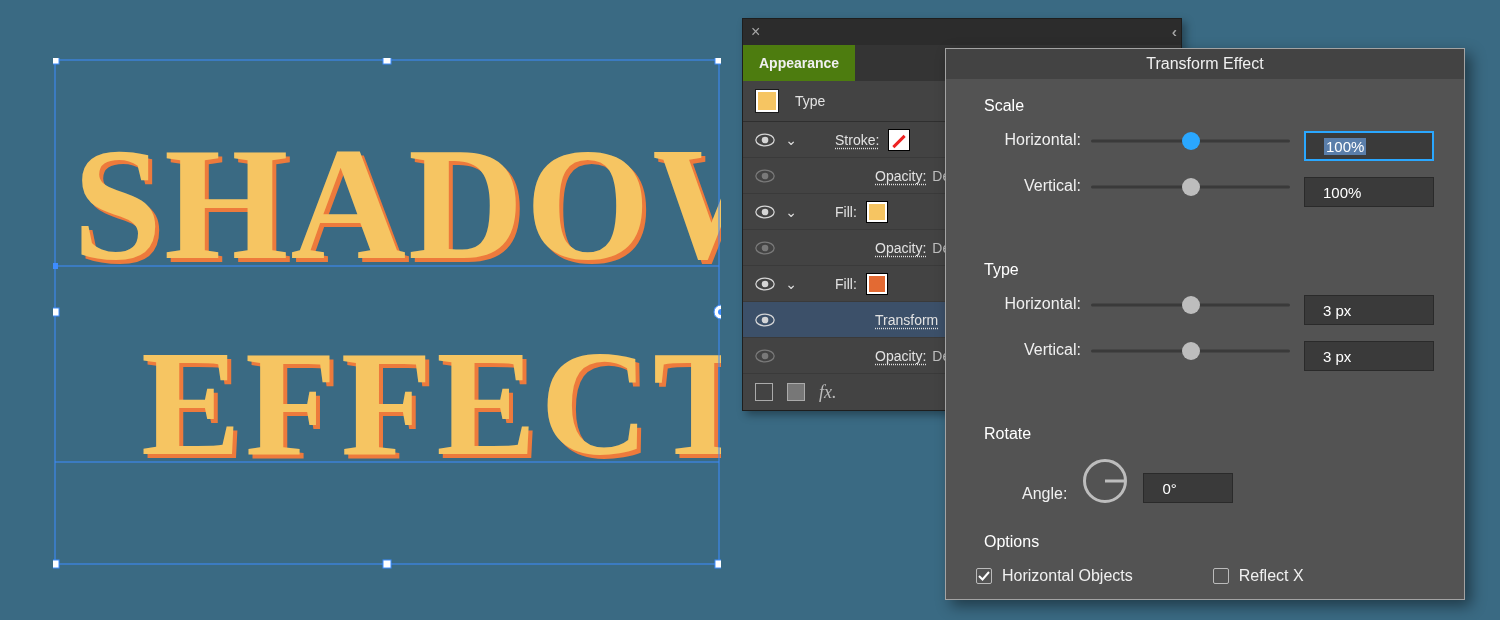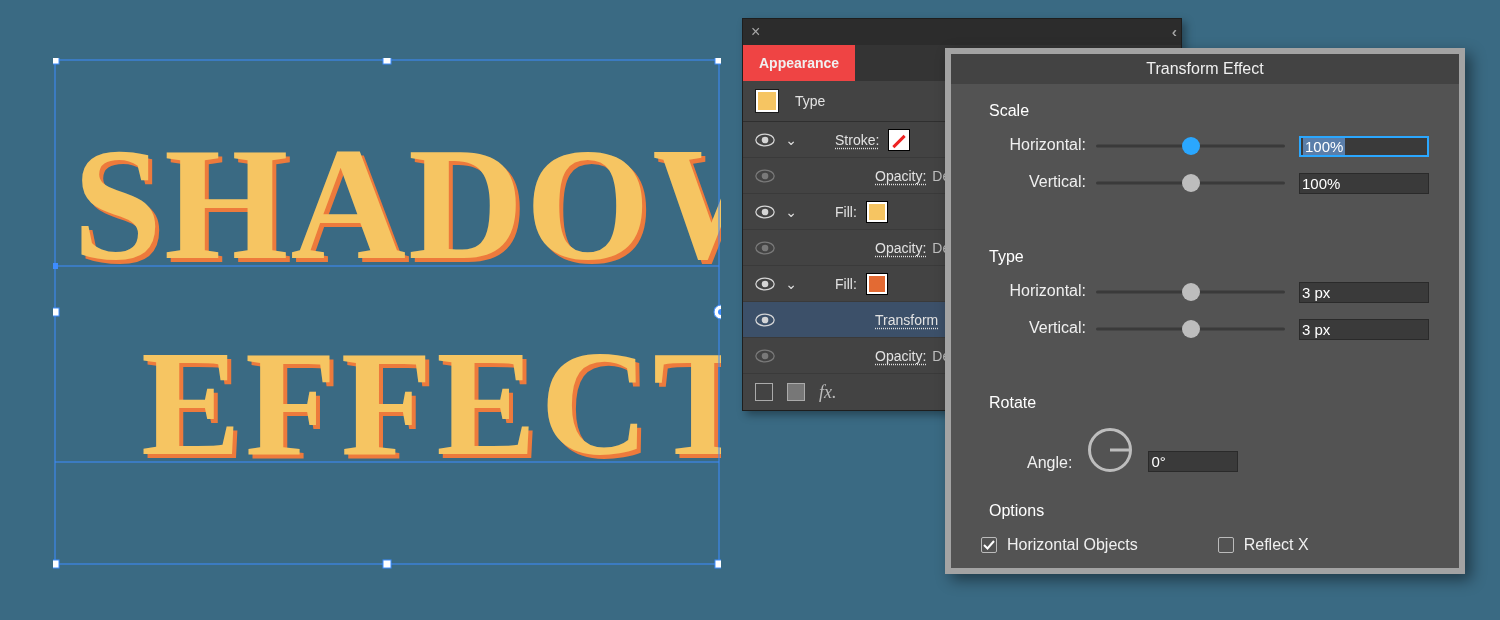--- a/index.html
+++ b/index.html
@@ -41,21 +41,21 @@
     padding: 0 8px;
   }
   .titlebar-a .x { color:#a8a8a8; font-size:16px; line-height:16px; }
   .titlebar-a .collapse { color:#a8a8a8; font-size:14px; letter-spacing:-4px; }
   .tabs {
     display:flex;
     background:#343434;
   }
   .tab {
     padding: 10px 16px;
-    background:#ef4444;
+    background:#4d7c0f;
     font-weight:600;
     color:#f0f0f0;
   }
   .type-row {
     display:flex; align-items:center; gap:16px;
     padding:8px 12px;
     border-bottom:1px solid #2f2f2f;
   }
   .swatch {
     width:24px; height:24px;
@@ -111,21 +111,21 @@
     width:18px;height:18px; border:1.5px solid #aaa;
   }
   .foot-fx{ color:#bbb; font-style:italic; font-family:Georgia,serif; font-size:18px; line-height:18px; }
 
   
   .dialog {
     position: absolute;
     left: 945px; top: 48px;
     width: 520px;
     background:#535353;
-    border:6px solid #a3a3a3;
+    border:1px solid #a3a3a3;
     color:#f0f0f0;
     font-size:16px;
     box-shadow: 6px 6px 14px rgba(0,0,0,.45);
   }
   .dlg-title{
     background:#434343;
     text-align:center;
     padding:6px 0;
     font-size:16px;
   }
@@ -156,25 +156,25 @@
     height:3px; background:#3a3a3a; transform:translateY(-50%);
     border-radius:2px;
   }
   .thumb{
     position:absolute; top:50%; width:18px; height:18px;
     border-radius:50%; transform:translate(-50%,-50%);
     background:#bdbdbd;
   }
   .thumb.active{ background:#2aa7ff; }
   .numbox{
-    width:130px; height:21px;
+    width:130px; height:30px;
     background:#3a3a3a;
     border:1px solid #2a2a2a;
     color:#fff;
-    padding:0 2px;
+    padding:0 18px;
     display:flex; align-items:center;
     font-size:15px;
   }
   .numbox.focus{
     border:2px solid #2aa7ff;
     background:#3a3a3a;
   }
   .numbox.focus span{
     background:#5a7eaa;
     padding:0 2px;

